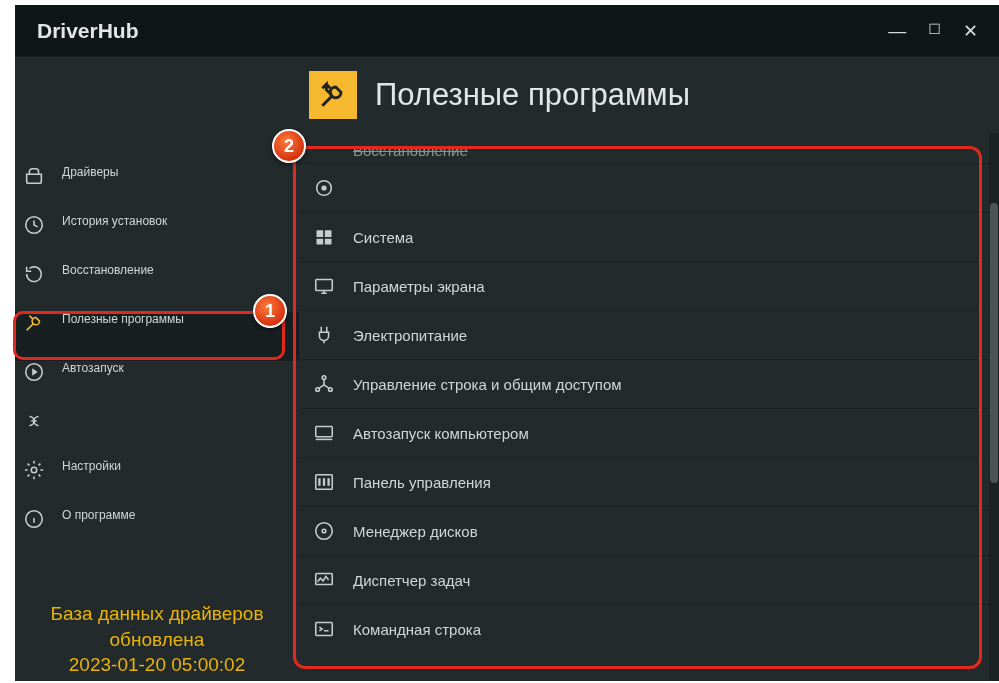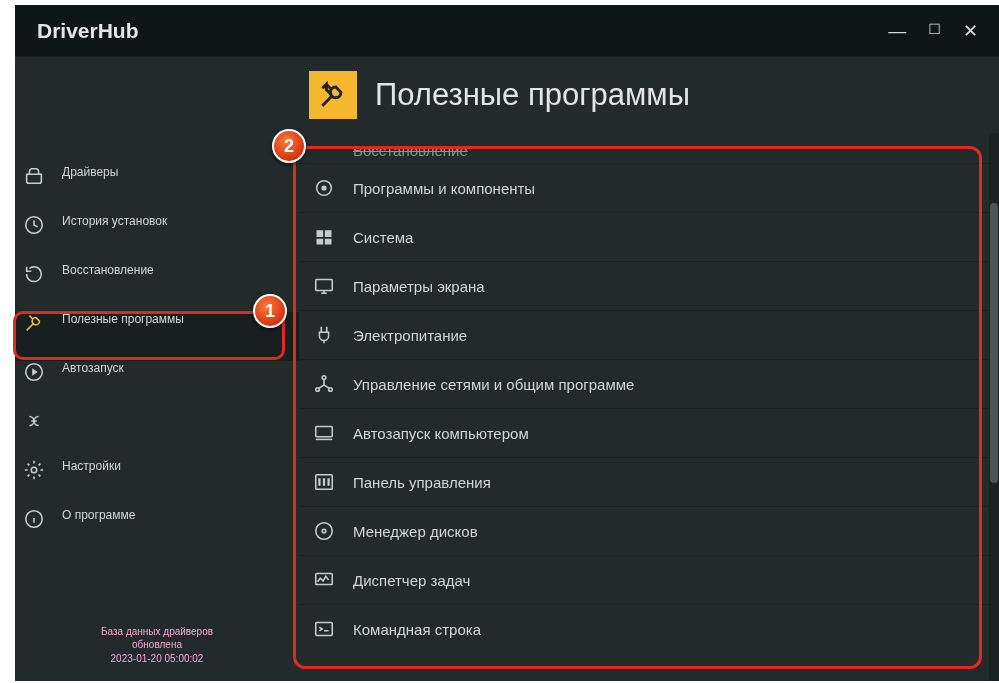--- a/index.html
+++ b/index.html
@@ -72,24 +72,24 @@
     gap: 17px;
     color: #d3d6d6;
     font-size: 12px;
     cursor: pointer;
   }
   .nav-item .ico { width: 22px; height:22px; display:flex; align-items:center; justify-content:center; flex-shrink:0;}
   .nav-item.active { background: #181f21; }
   .sidebar-foot {
     margin-top: auto;
     text-align: center;
-    color: #f9a8d4;
-    font-size: 10px;
+    color: #eab308;
+    font-size: 19px;
     line-height: 1.35;
-    padding-bottom: 16px;
+    padding-bottom: 3px;
   }
 
   .content {
     flex: 1;
     position: relative;
     border-right: 1px solid #161d1f;
   }
   .content-inner {
     position:absolute; inset:0;
     overflow:hidden;
@@ -256,21 +256,20 @@
           <span class="ico"></span>
           <span style="text-decoration:line-through; opacity:.6">Восстановление</span>
         </div>
         <div class="tool-row">
           <span class="ico">
               <svg width="22" height="22" viewBox="0 0 24 24">
                 <circle cx="12" cy="12" r="8"></circle>
                 <circle cx="12" cy="12" r="2" fill="#c9cccc"></circle>
               </svg>
             </span>
-          <span>Программы и компоненты</span>
         </div>
         <div class="tool-row">
           <span class="ico">
               <svg width="20" height="20" viewBox="0 0 24 24">
                 <path d="M3 4 h8 v8 h-8 z M13 4 h8 v8 h-8 z M3 14 h8 v7 h-8 z M13 14 h8 v7 h-8 z" fill="#c9cccc" stroke="none"></path>
               </svg>
             </span>
           <span>Система</span>
         </div>
         <div class="tool-row">
@@ -292,21 +291,21 @@
         </div>
         <div class="tool-row">
           <span class="ico">
               <svg width="22" height="22" viewBox="0 0 24 24">
                 <circle cx="12" cy="5" r="2"></circle>
                 <circle cx="5" cy="18" r="2"></circle>
                 <circle cx="19" cy="18" r="2"></circle>
                 <path d="M12 7 v6 M12 13 L6 17 M12 13 L18 17"></path>
               </svg>
             </span>
-          <span>Управление сетями и общим программе</span>
+          <span>Управление строка и общим доступом</span>
         </div>
         <div class="tool-row">
           <span class="ico">
               <svg width="22" height="22" viewBox="0 0 24 24">
                 <rect x="3" y="5" width="18" height="11" rx="1"></rect>
                 <path d="M3 19 h18"></path>
               </svg>
             </span>
           <span>Автозапуск компьютером</span>
         </div>

